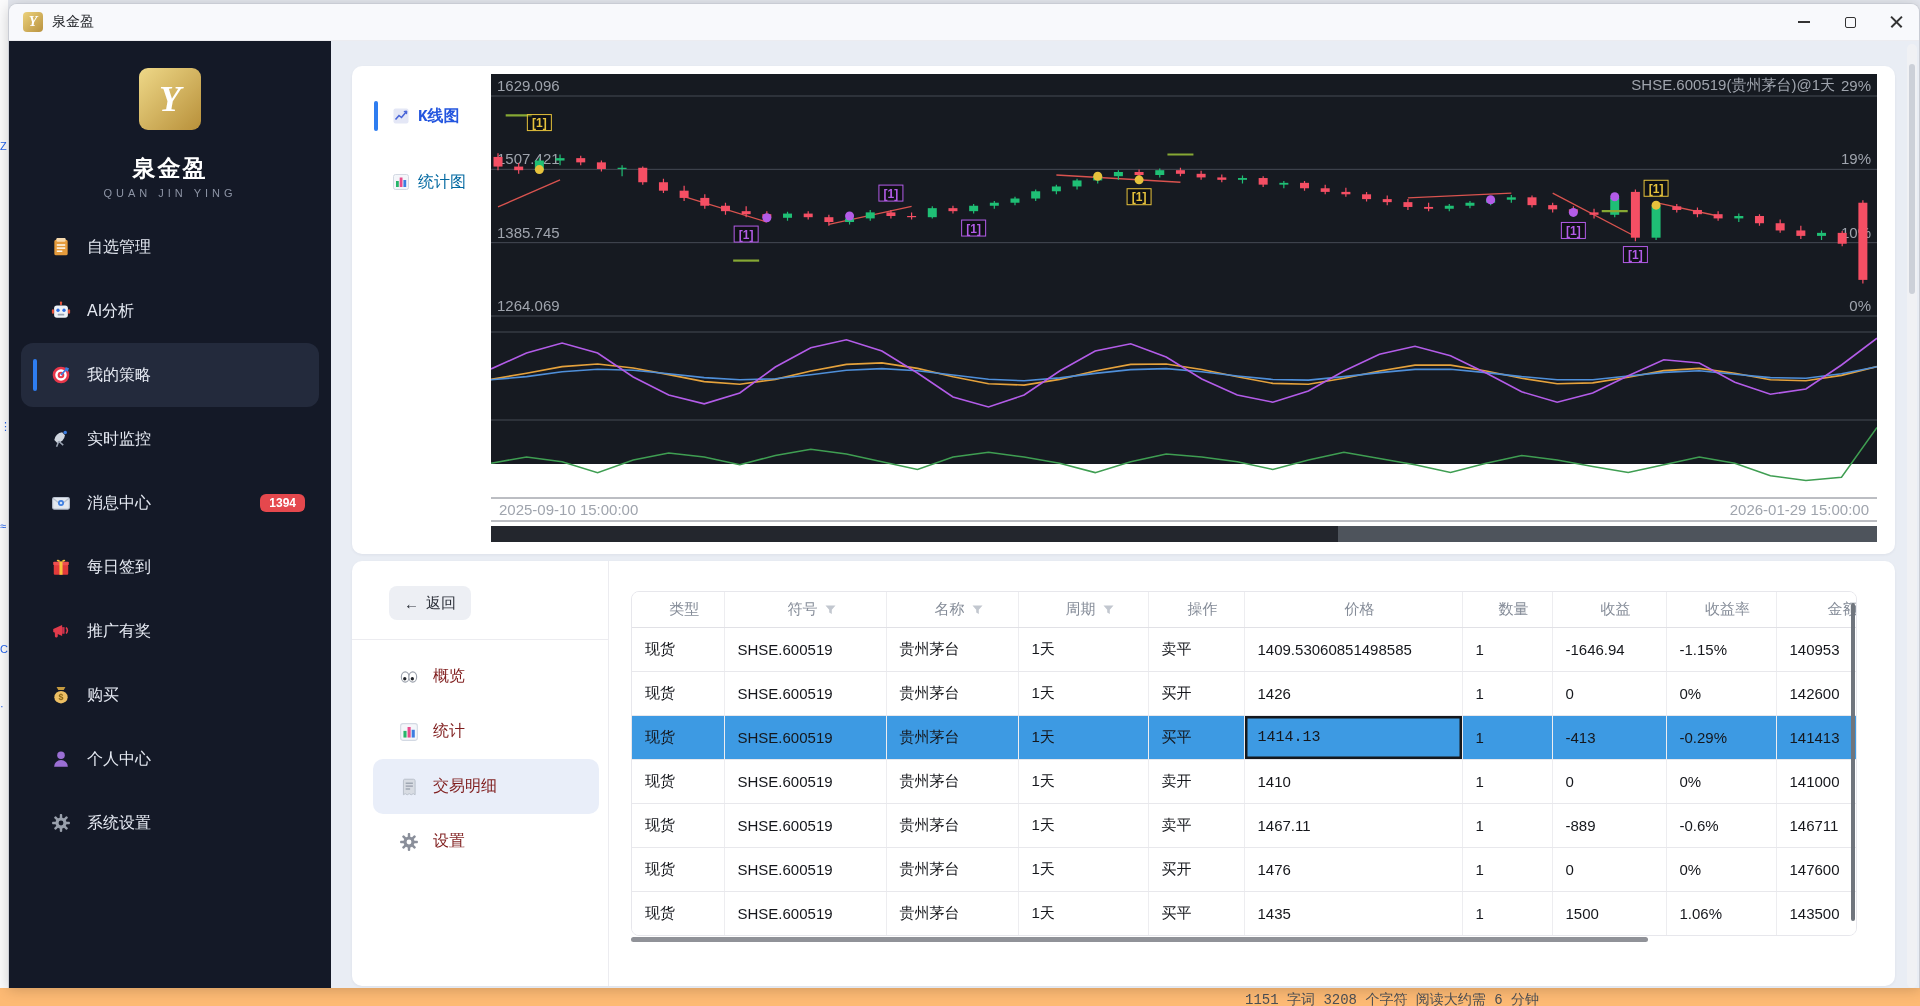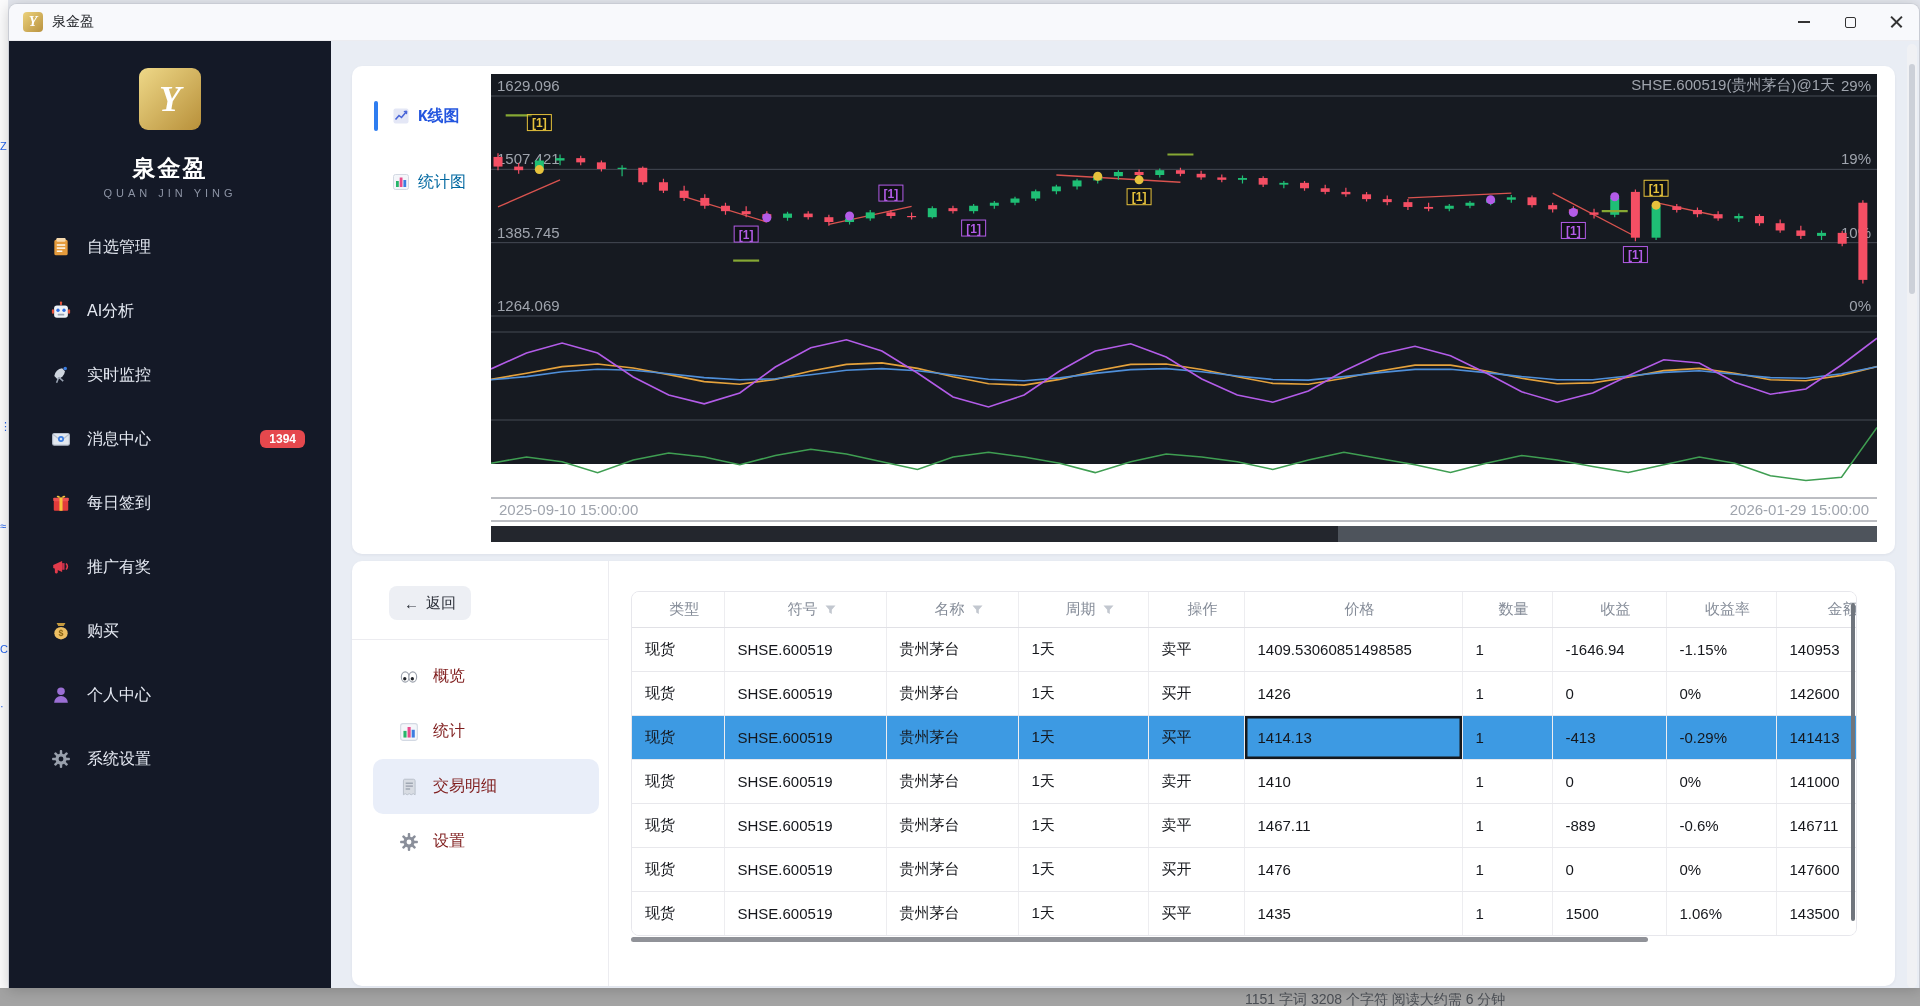--- a/index.html
+++ b/index.html
@@ -3,21 +3,21 @@
 <meta charset="utf-8">
 <style>
   * { margin:0; padding:0; box-sizing:border-box; }
   html,body { width:1920px; height:1006px; overflow:hidden; background:#e4e7ee;
               font-family:"Liberation Sans","DejaVu Sans",sans-serif; }
   .stage { position:relative; width:1920px; height:1006px; }
 
   
   .left-strip { position:absolute; left:0; top:0; width:8px; height:1006px; background:#fbfbfc; }
   .left-frag { position:absolute; color:#2563eb; font-size:11px; overflow:hidden; width:8px; }
-  .bottom-strip { position:absolute; left:0; top:988px; width:1920px; height:18px; background:#a3a3a3; overflow:hidden; }
+  .bottom-strip { position:absolute; left:0; top:988px; width:1920px; height:18px; background:#fdba74; overflow:hidden;font-family:Liberation Mono, monospace; }
   .bottom-status { position:absolute; left:1245px; top:3px; font-size:14px; color:#4b4f55; white-space:nowrap; }
 
   
   .app-window { position:absolute; left:8px; top:3px; width:1912px; height:985px;
                 border:1px solid #c9ccd4; border-bottom:none; border-radius:9px 9px 0 0;
                 background:#e9edf4; overflow:hidden; box-shadow:0 2px 14px rgba(0,0,0,.18); }
   .titlebar { position:absolute; left:0; top:0; width:100%; height:37px; background:#f8f9fc;
               display:flex; align-items:center; border-bottom:1px solid #ececf0; }
   .tb-icon { width:20px; height:20px; border-radius:4px; margin-left:14px;
              background:linear-gradient(135deg,#ecd27c,#b9923f); color:#fff;
@@ -86,21 +86,21 @@
   
   .trades-wrap { position:absolute; left:279px; top:30px; width:1226px; height:345px;
                  overflow:hidden; border:1px solid #e7e7ec; border-radius:8px; }
   table.trades { border-collapse:collapse; table-layout:fixed; width:1264px; background:#fff;
                  font-size:15px; color:#15171c; }
   table.trades th { height:35px; font-weight:400; color:#858c98; text-align:center; padding:0 0 0 13px;
                     border-bottom:1px solid #e1e1e6; border-right:1px solid #ededf0; white-space:nowrap; }
   table.trades td { height:44px; padding:0 0 0 13px; border-bottom:1px solid #e8e8ec;
                     border-right:1px solid #ededf0; white-space:nowrap; overflow:hidden; }
   table.trades tr.selected td { background:#3d9ae3; }
-  table.trades td.focused { box-shadow:inset 0 0 0 2.5px #15181d; }
+  table.trades td.focused { box-shadow:inset 0 0 0 2.5px #15181d;font-family:Liberation Mono, monospace; }
   .funnel { display:inline-block; vertical-align:-1px; margin-left:7px; }
   .h-scroll { position:absolute; left:279px; top:376px; width:1017px; height:5px; background:#909298; border-radius:3px; }
   .v-scroll { position:absolute; left:1499px; top:42px; width:4px; height:318px; background:#70757d; border-radius:2px; }
 
   
   .gutter { position:absolute; right:2px; top:40px; width:10px; height:944px; background:#f0f1f4; border-radius:5px; }
   .gutter-handle { position:absolute; left:2px; top:20px; width:6px; height:230px; background:#ccd0d8; border-radius:3px; }
 </style>
 </head>
 <body>
@@ -160,20 +160,34 @@
                 <circle cx="9" cy="1.6" r="1.1" fill="#e5533c"></circle>
                 <rect x="2.8" y="4" width="12.4" height="11" rx="2.5" fill="#eef1f6"></rect>
                 <rect x="0.8" y="7.5" width="2" height="4" rx="1" fill="#e5533c"></rect>
                 <rect x="15.2" y="7.5" width="2" height="4" rx="1" fill="#e5533c"></rect>
                 <circle cx="6.3" cy="8.3" r="1.5" fill="#2d6cdf"></circle>
                 <circle cx="11.7" cy="8.3" r="1.5" fill="#2d6cdf"></circle>
                 <rect x="6" y="11.5" width="6" height="1.6" rx="0.8" fill="#9aa3b2"></rect>
               </svg>
             </span>
             <span class="sb-label">AI分析</span>
+          </div>
+          <div class="sb-item active">
+            <span class="sb-accent"></span>
+            <span class="sb-icon">
+              <svg viewBox="0 0 18 18">
+                <circle cx="9" cy="9" r="7.5" fill="#e8374a"></circle>
+                <circle cx="9" cy="9" r="5.2" fill="#ffffff"></circle>
+                <circle cx="9" cy="9" r="3" fill="#e8374a"></circle>
+                <circle cx="9" cy="9" r="1.1" fill="#fff"></circle>
+                <path d="M9,9 L14.2,3.2" stroke="#3c7de0" stroke-width="1.6"></path>
+                <path d="M13,1.8 l3.2,1.2 -1.2,3.2 -2-2.2 Z" fill="#3c7de0"></path>
+              </svg>
+            </span>
+            <span class="sb-label">我的策略</span>
           </div>
           <div class="sb-item">
             <span class="sb-icon">
               <svg viewBox="0 0 18 18">
                 <path d="M3,10 A8,8 0 0 1 10,3 L12.6,5.6 A8,8 0 0 1 5.6,12.6 Z" fill="#cfd5de"></path>
                 <circle cx="12.8" cy="3.2" r="1.6" fill="#3c7de0"></circle>
                 <path d="M7,11 L5,16 M7,11 L11,14.5" stroke="#9aa3b2" stroke-width="1.4" fill="none"></path>
               </svg>
             </span>
             <span class="sb-label">实时监控</span>

